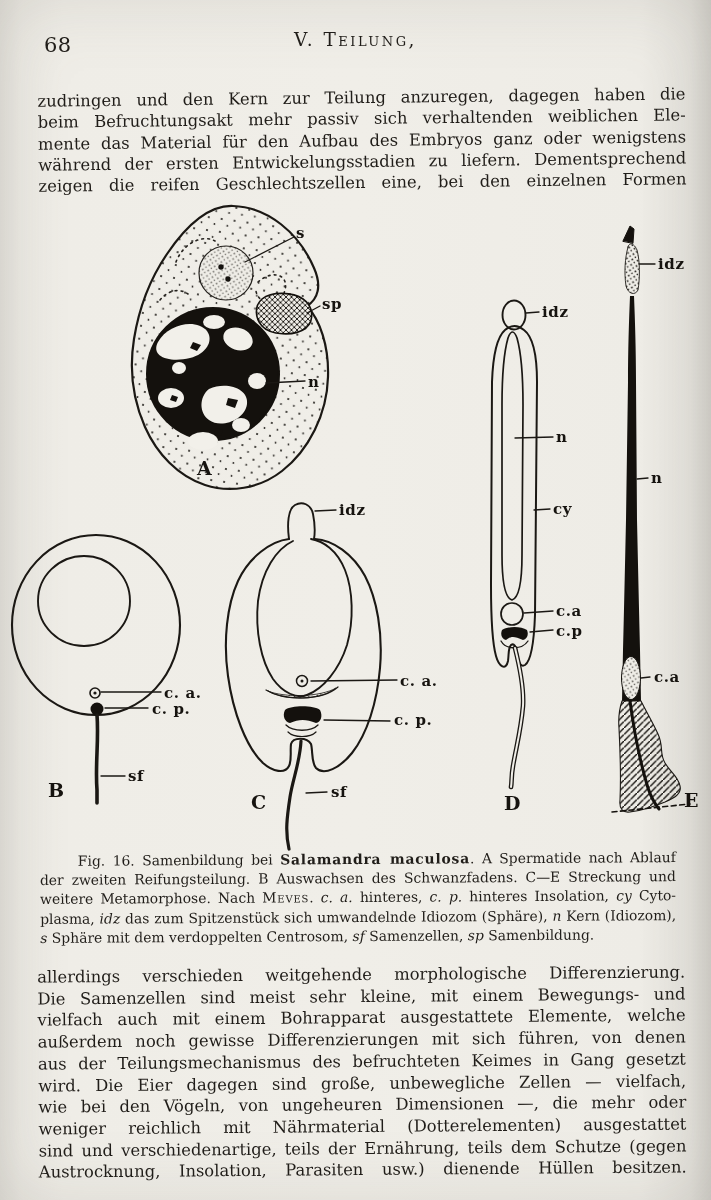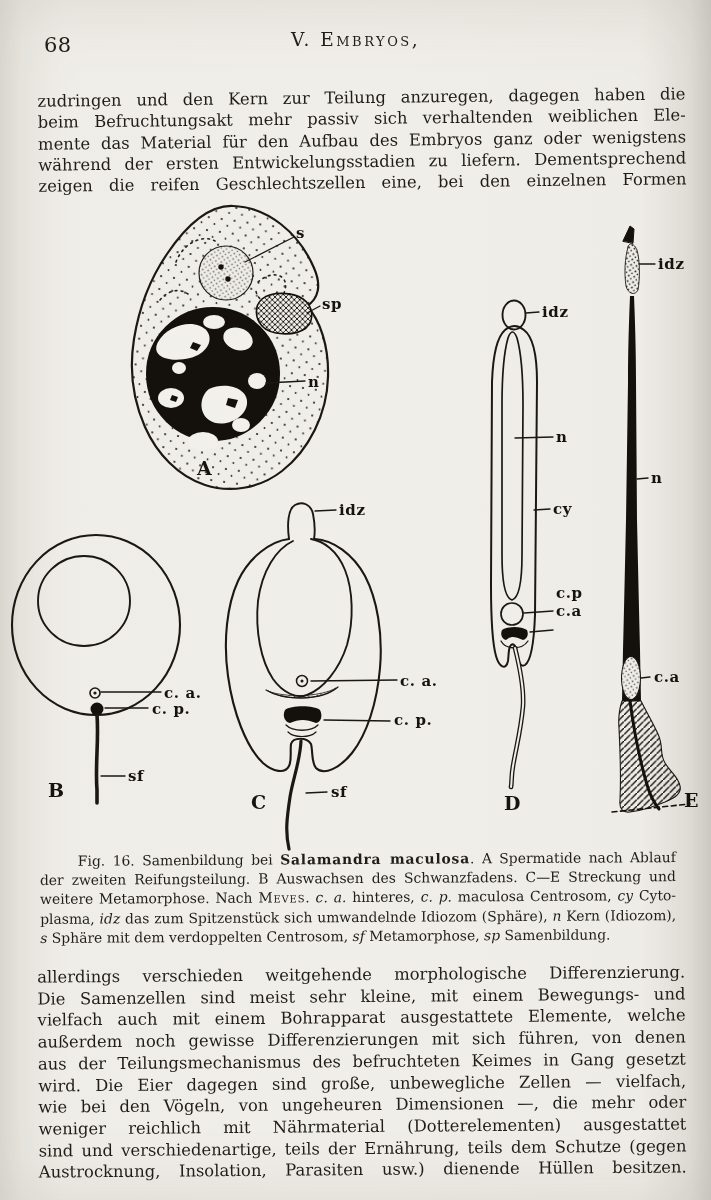--- a/index.html
+++ b/index.html
@@ -30,21 +30,21 @@
   .fig-label{position:absolute;font-size:15px;font-weight:700;letter-spacing:.6px;color:#16130f;white-space:nowrap;}
   .panel-letter{position:absolute;font-size:19px;font-weight:600;color:#16130f;}
 </style>
 </head>
 <body>
 
 <div class="page">
   <div class="vignette"></div>
 
   <div class="pagenum">68</div>
-  <div class="runhead">V. Embryos,</div>
+  <div class="runhead">V. Teilung,</div>
 
   <div class="block p1">
     <div class="line">zudringen und den Kern zur Teilung anzuregen, dagegen haben die</div>
     <div class="line">beim Befruchtungsakt mehr passiv sich verhaltenden weiblichen Ele-</div>
     <div class="line">mente das Material für den Aufbau des Embryos ganz oder wenigstens</div>
     <div class="line">während der ersten Entwickelungsstadien zu liefern. Dementsprechend</div>
     <div class="line">zeigen die reifen Geschlechtszellen eine, bei den einzelnen Formen</div>
   </div>
 
   <div class="figure">
@@ -175,35 +175,35 @@
     <span class="fig-label" style="left:339px;top:501px">idz</span>
     <span class="fig-label" style="left:400px;top:672px">c. a.</span>
     <span class="fig-label" style="left:394px;top:711px">c. p.</span>
     <span class="fig-label" style="left:331px;top:783px">sf</span>
     <span class="panel-letter" style="left:251px;top:791px">C</span>
 
     <span class="fig-label" style="left:542px;top:303px">idz</span>
     <span class="fig-label" style="left:556px;top:428px">n</span>
     <span class="fig-label" style="left:553px;top:500px">cy</span>
     <span class="fig-label" style="left:556px;top:602px">c.a</span>
-    <span class="fig-label" style="left:556px;top:584px">c.p</span>
+    <span class="fig-label" style="left:556px;top:622px">c.p</span>
     <span class="panel-letter" style="left:504px;top:792px">D</span>
 
     <span class="fig-label" style="left:658px;top:255px">idz</span>
     <span class="fig-label" style="left:651px;top:469px">n</span>
     <span class="fig-label" style="left:654px;top:668px">c.a</span>
     <span class="panel-letter" style="left:684px;top:789px">E</span>
   </div>
 
   <div class="caption">
     <div class="cap-line first"><span>Fig. 16. Samenbildung bei </span><span class="sg-b">Salamandra maculosa</span><span>. A Spermatide nach Ablauf</span></div>
     <div class="cap-line"><span>der zweiten Reifungsteilung. B Auswachsen des Schwanzfadens. C—E Streckung und</span></div>
-    <div class="cap-line"><span>weitere Metamorphose. Nach </span><span class="sg-sc">Meves</span><span>. </span><span class="sg-i">c. a.</span><span> hinteres, </span><span class="sg-i">c. p.</span><span> maculosa Centrosom, </span><span class="sg-i">cy</span><span> Cyto-</span></div>
+    <div class="cap-line"><span>weitere Metamorphose. Nach </span><span class="sg-sc">Meves</span><span>. </span><span class="sg-i">c. a.</span><span> hinteres, </span><span class="sg-i">c. p.</span><span> hinteres Insolation, </span><span class="sg-i">cy</span><span> Cyto-</span></div>
     <div class="cap-line"><span>plasma, </span><span class="sg-i">idz</span><span> das zum Spitzenstück sich umwandelnde Idiozom (Sphäre), </span><span class="sg-i">n</span><span> Kern (Idiozom),</span></div>
-    <div class="cap-line last"><span class="sg-i">s</span><span> Sphäre mit dem verdoppelten Centrosom, </span><span class="sg-i">sf</span><span> Metamorphose, </span><span class="sg-i">sp</span><span> Samenbildung.</span></div>
+    <div class="cap-line last"><span class="sg-i">s</span><span> Sphäre mit dem verdoppelten Centrosom, </span><span class="sg-i">sf</span><span> Samenzellen, </span><span class="sg-i">sp</span><span> Samenbildung.</span></div>
   </div>
 
   <div class="block p2">
     <div class="line">allerdings verschieden weitgehende morphologische Differenzierung.</div>
     <div class="line">Die Samenzellen sind meist sehr kleine, mit einem Bewegungs- und</div>
     <div class="line">vielfach auch mit einem Bohrapparat ausgestattete Elemente, welche</div>
     <div class="line">außerdem noch gewisse Differenzierungen mit sich führen, von denen</div>
     <div class="line">aus der Teilungsmechanismus des befruchteten Keimes in Gang gesetzt</div>
     <div class="line">wird. Die Eier dagegen sind große, unbewegliche Zellen — vielfach,</div>
     <div class="line">wie bei den Vögeln, von ungeheuren Dimensionen —, die mehr oder</div>

